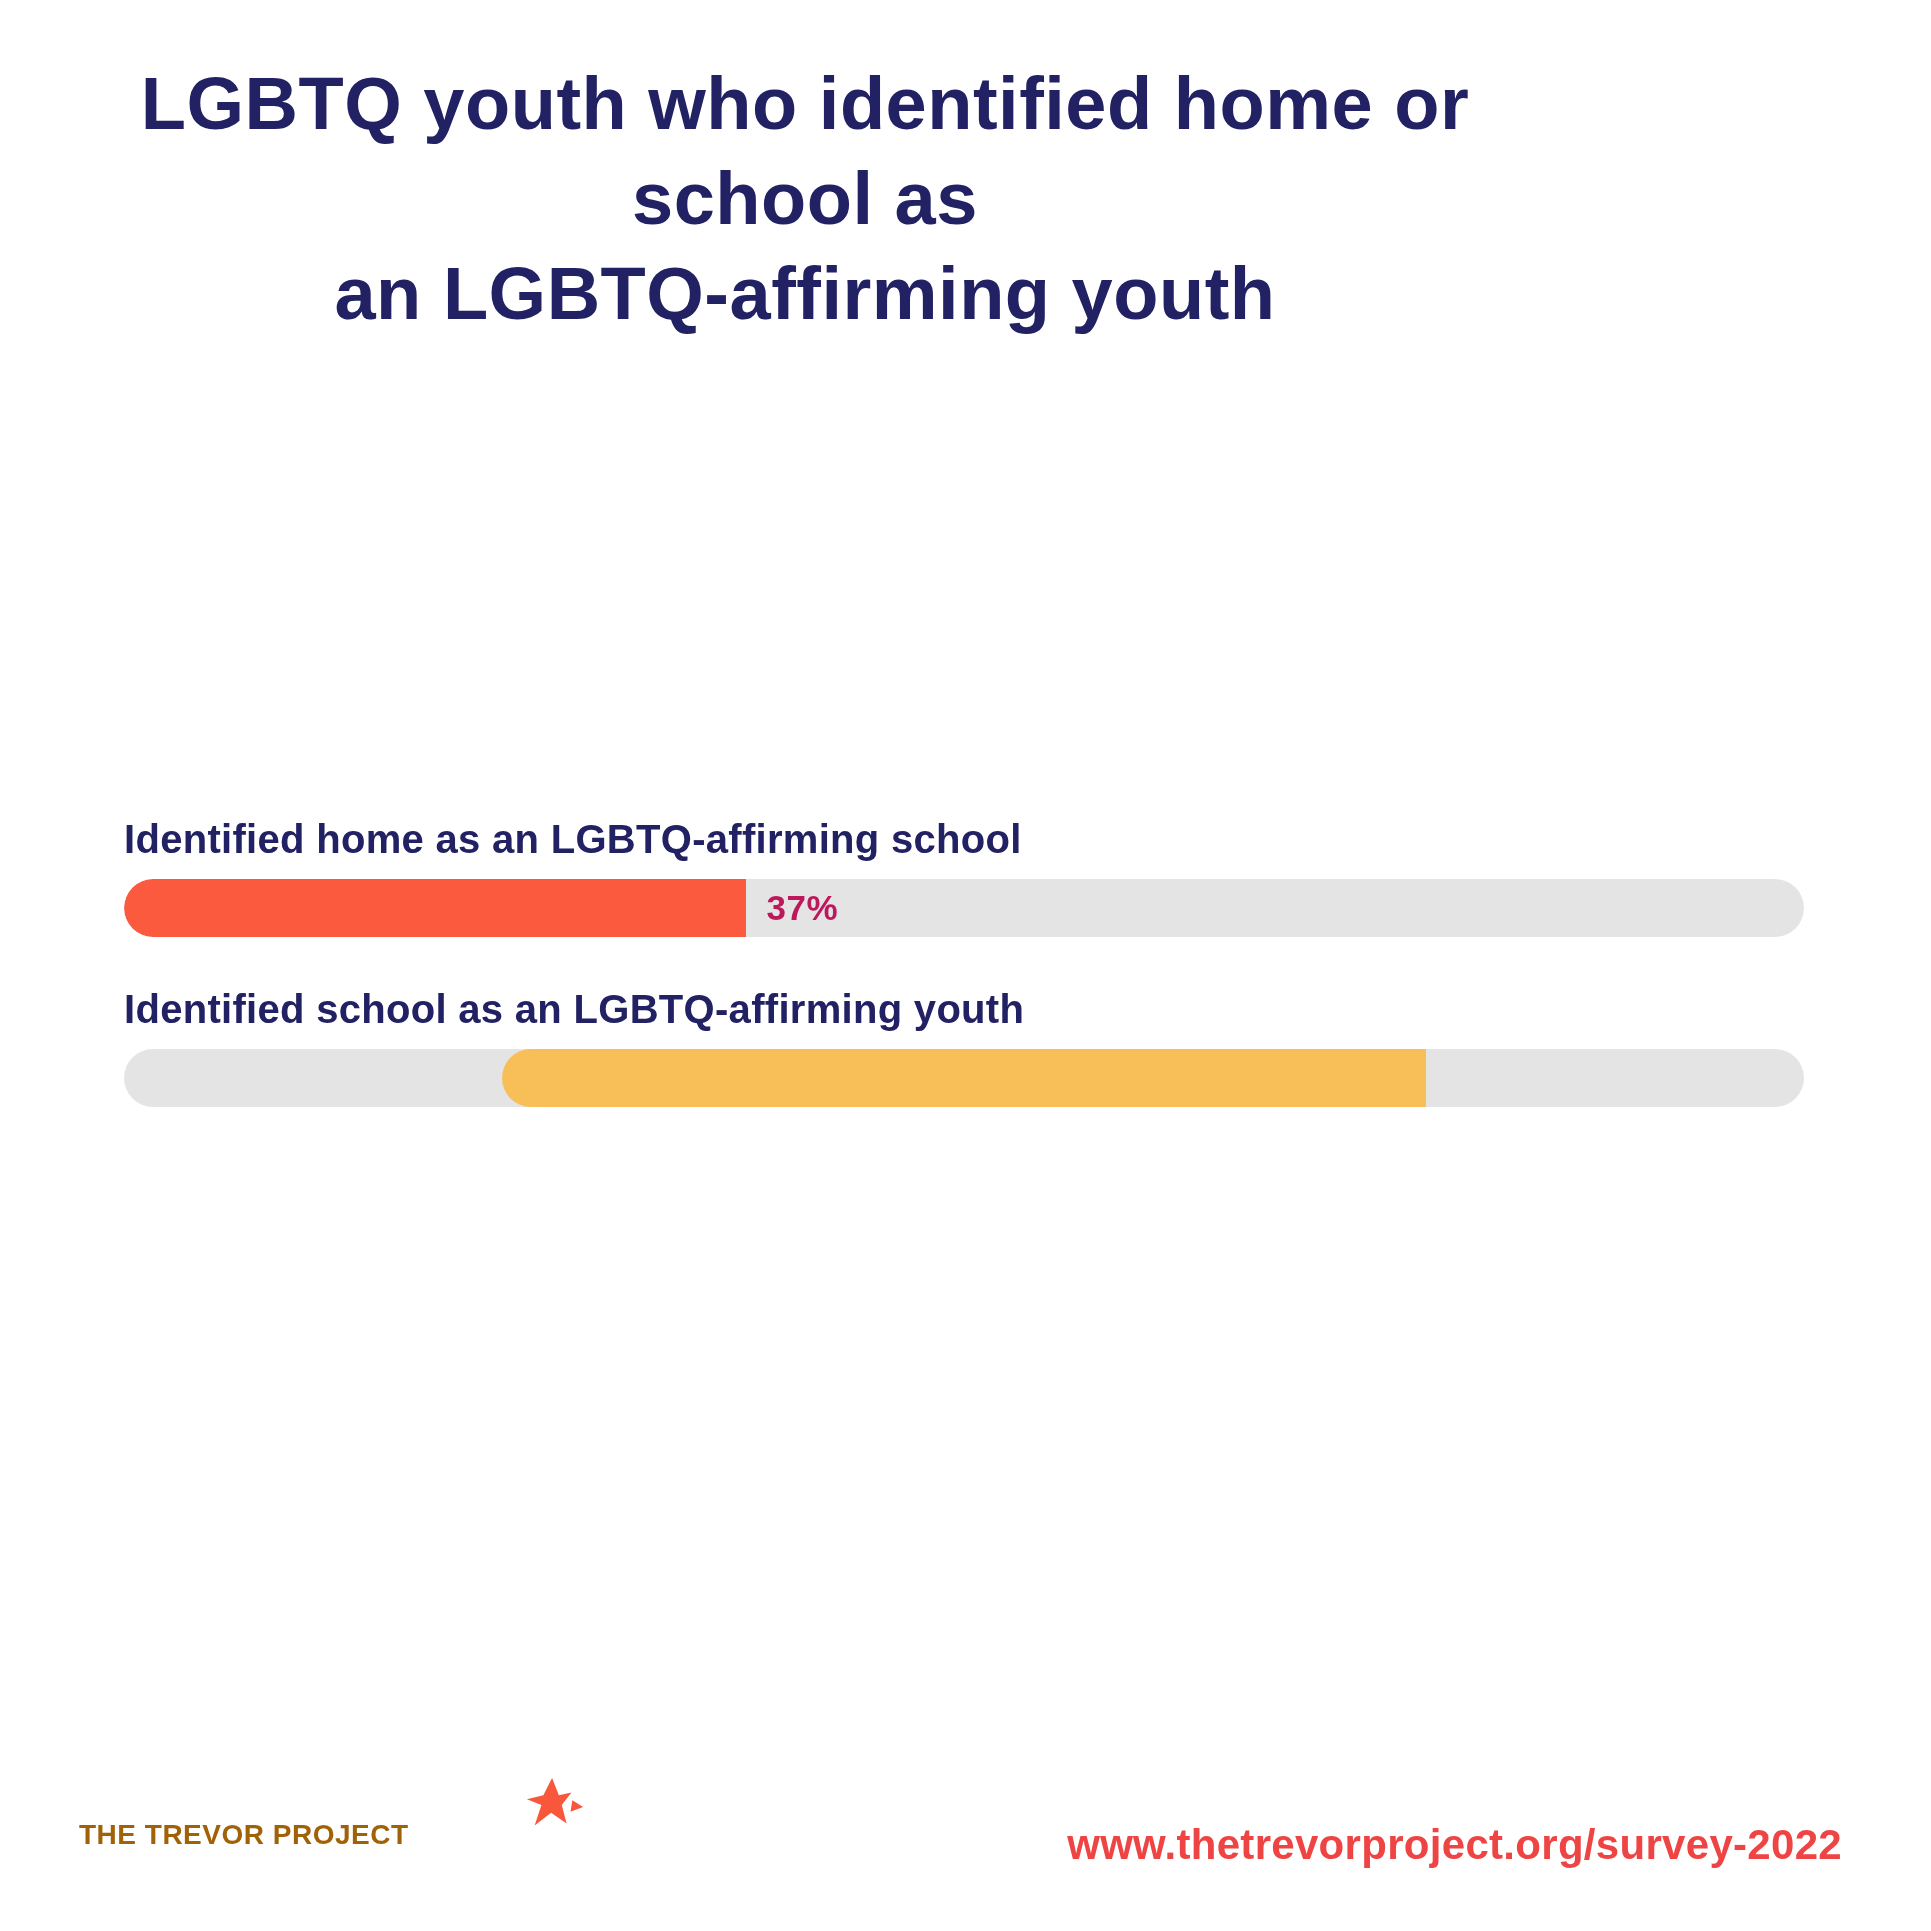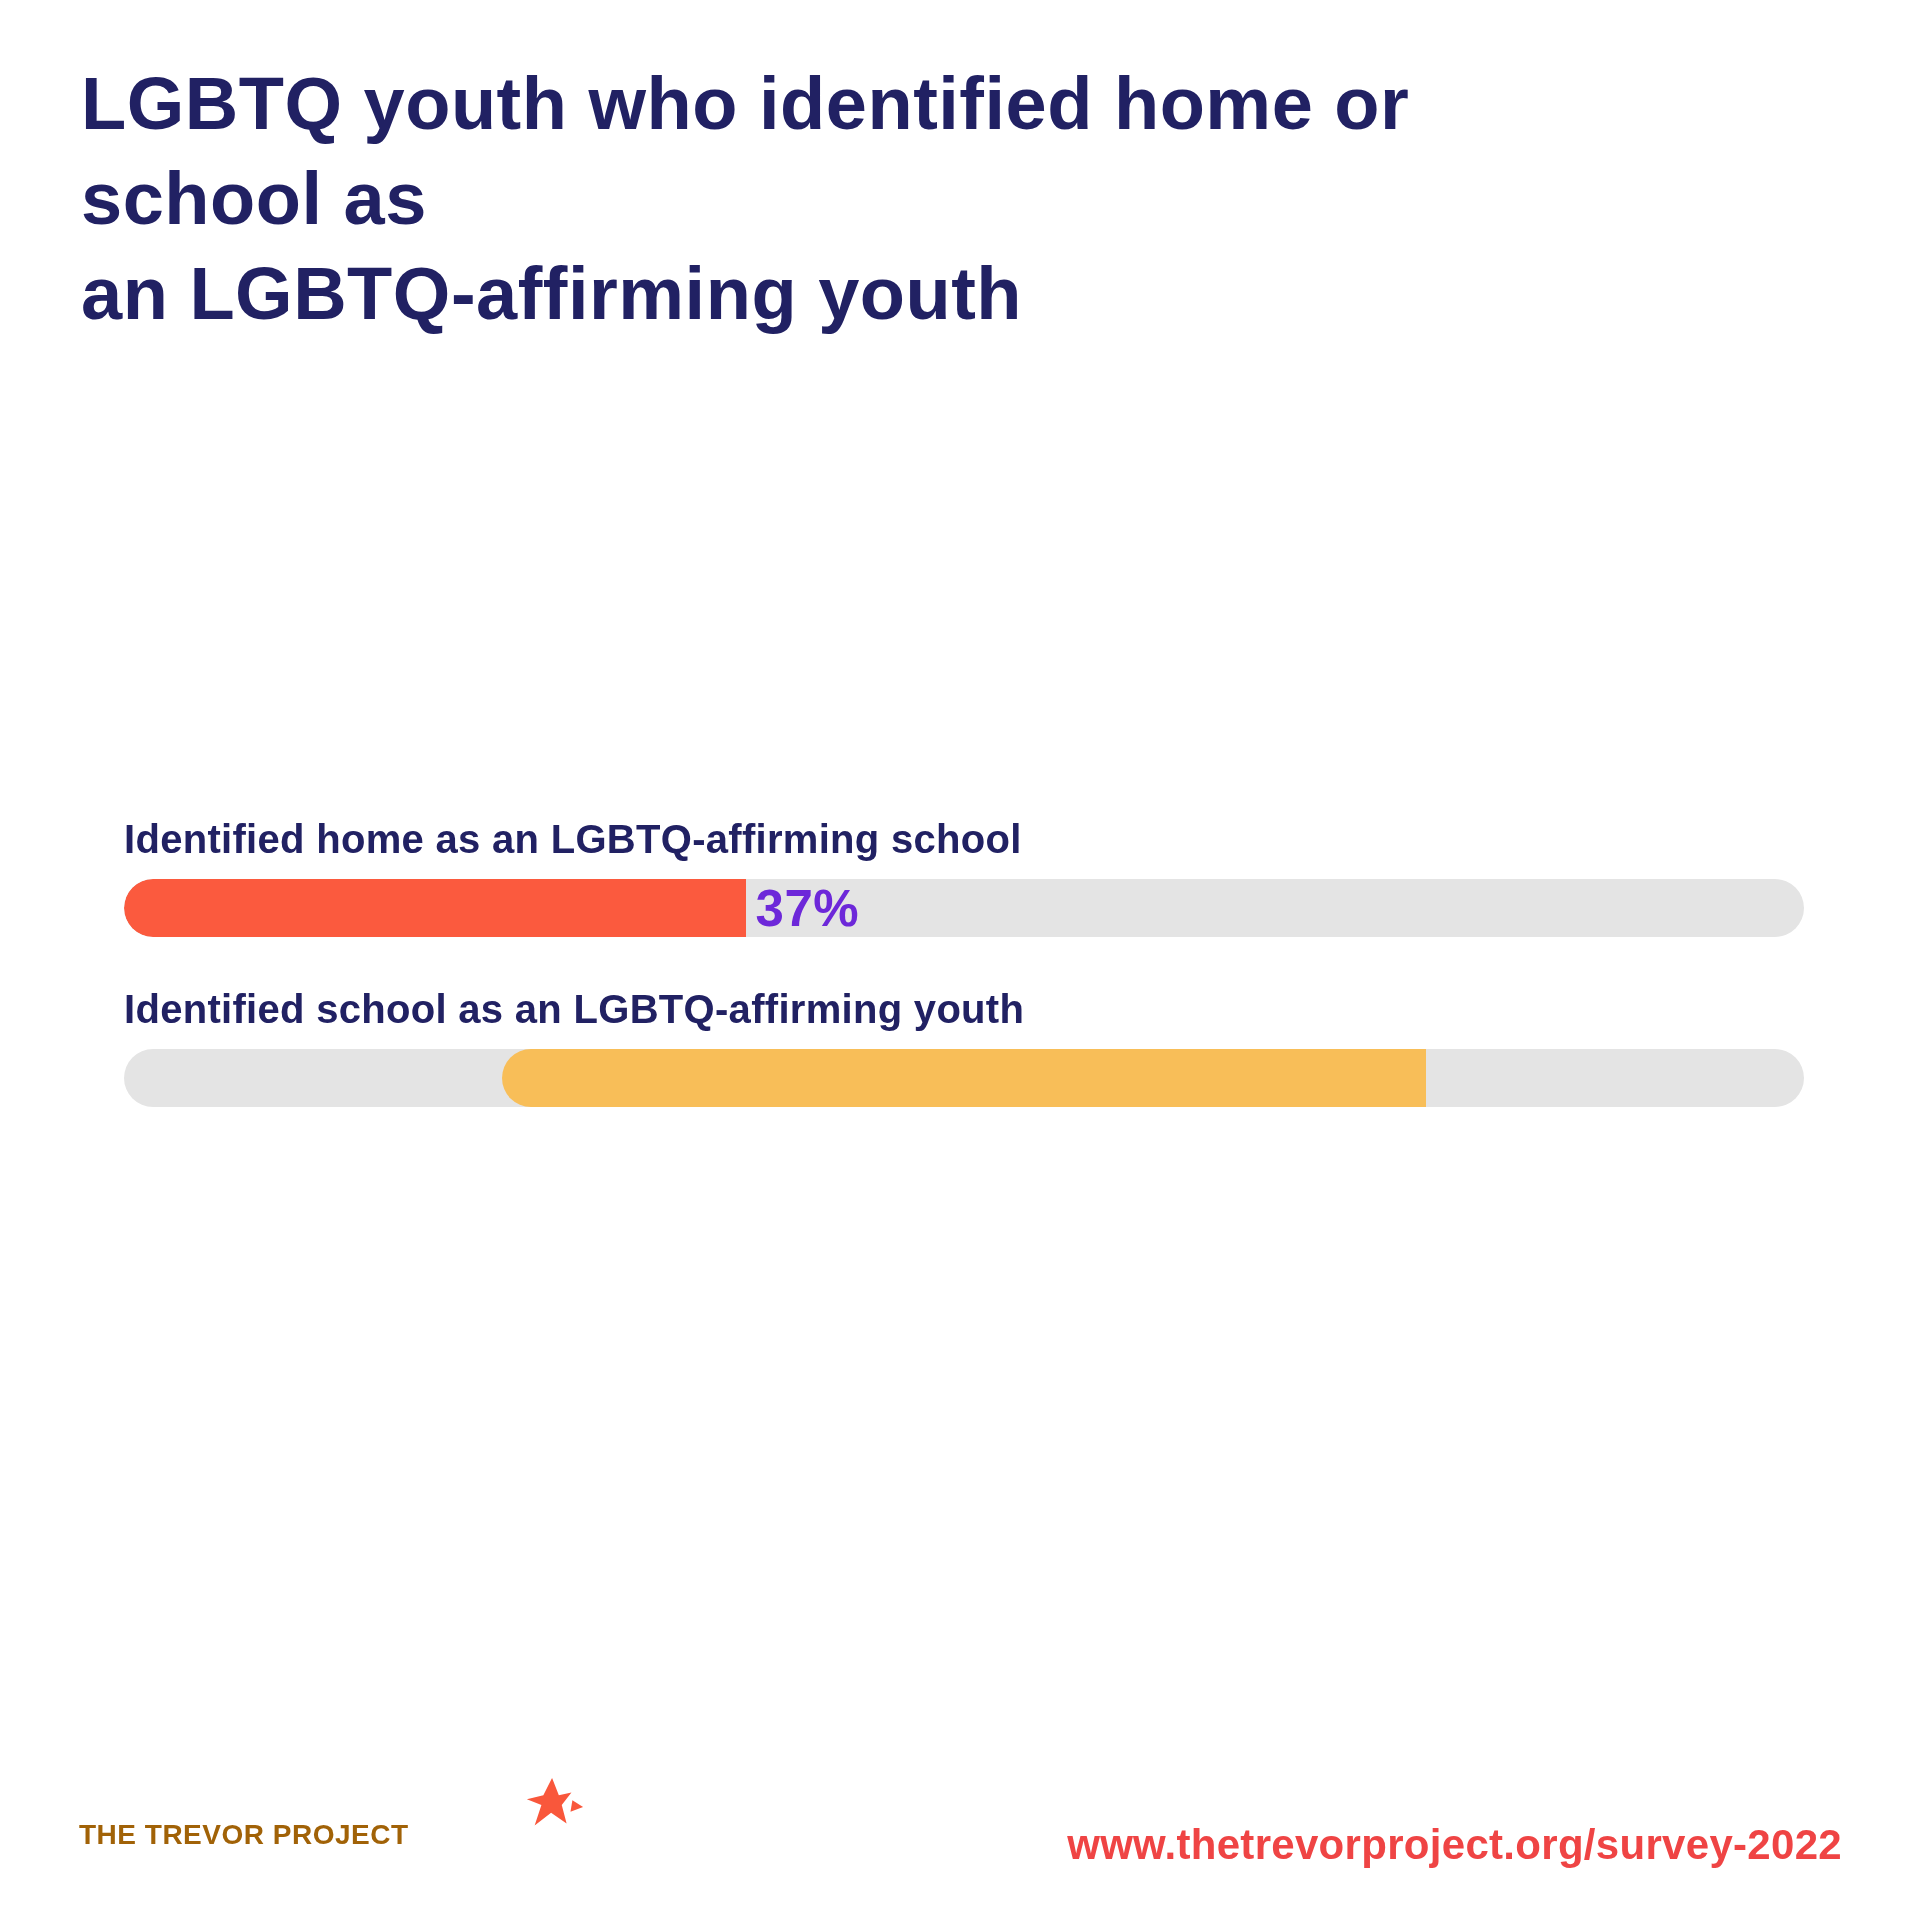--- a/index.html
+++ b/index.html
@@ -18,20 +18,21 @@
   .title {
     position: absolute;
     left: 81px;
     top: 56px;
     width: 1448px;
     font-size: 74px;
     font-weight: 700;
     line-height: 95px;
     letter-spacing: 0.5px;
     color: #212163;
+    text-align: center;
   }
   .chart {
     position: absolute;
     left: 124px;
     top: 817px;
     width: 1680px;
   }
   .bar-row { position: absolute; left: 0; width: 1680px; }
   .bar-row.row-0 { top: 0; }
   .bar-row.row-1 { top: 170px; }
@@ -53,24 +54,24 @@
     display: flex;
     align-items: center;
     overflow: hidden;
   }
   .bar-fill {
     height: 58px;
     border-radius: 29px 0 0 29px;
     flex: 0 0 auto;
   }
   .bar-value {
-    font-size: 51px;
+    font-size: 35px;
     font-weight: 700;
-    color: #6d28d9;
-    margin-left: 10px;
+    color: #be185d;
+    margin-left: 21px;
     letter-spacing: 0.5px;
   }
   .footer-logo {
     position: absolute;
     left: 79px;
     top: 1819px;
     width: 541px;
     height: 77px;
   }
   .footer-logo .logo-text {

